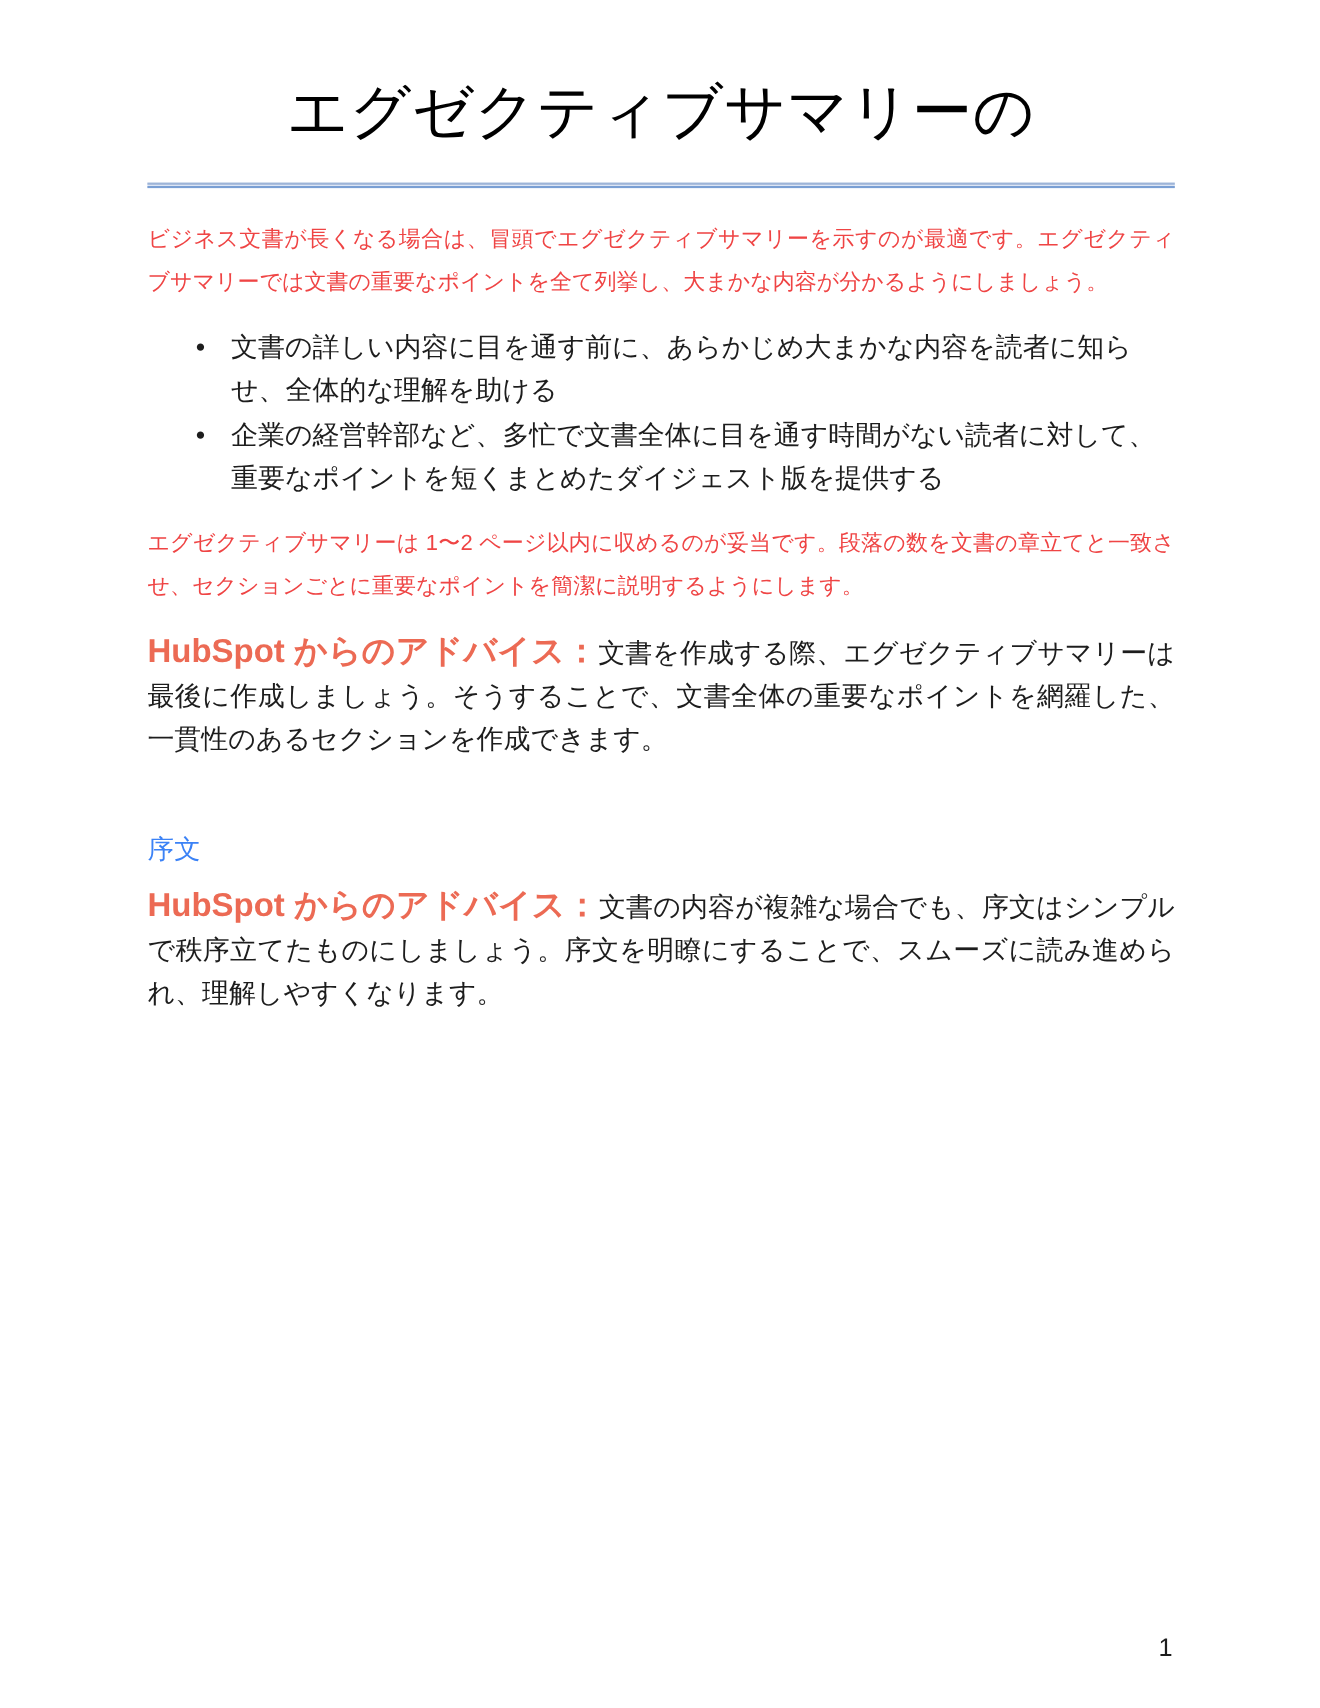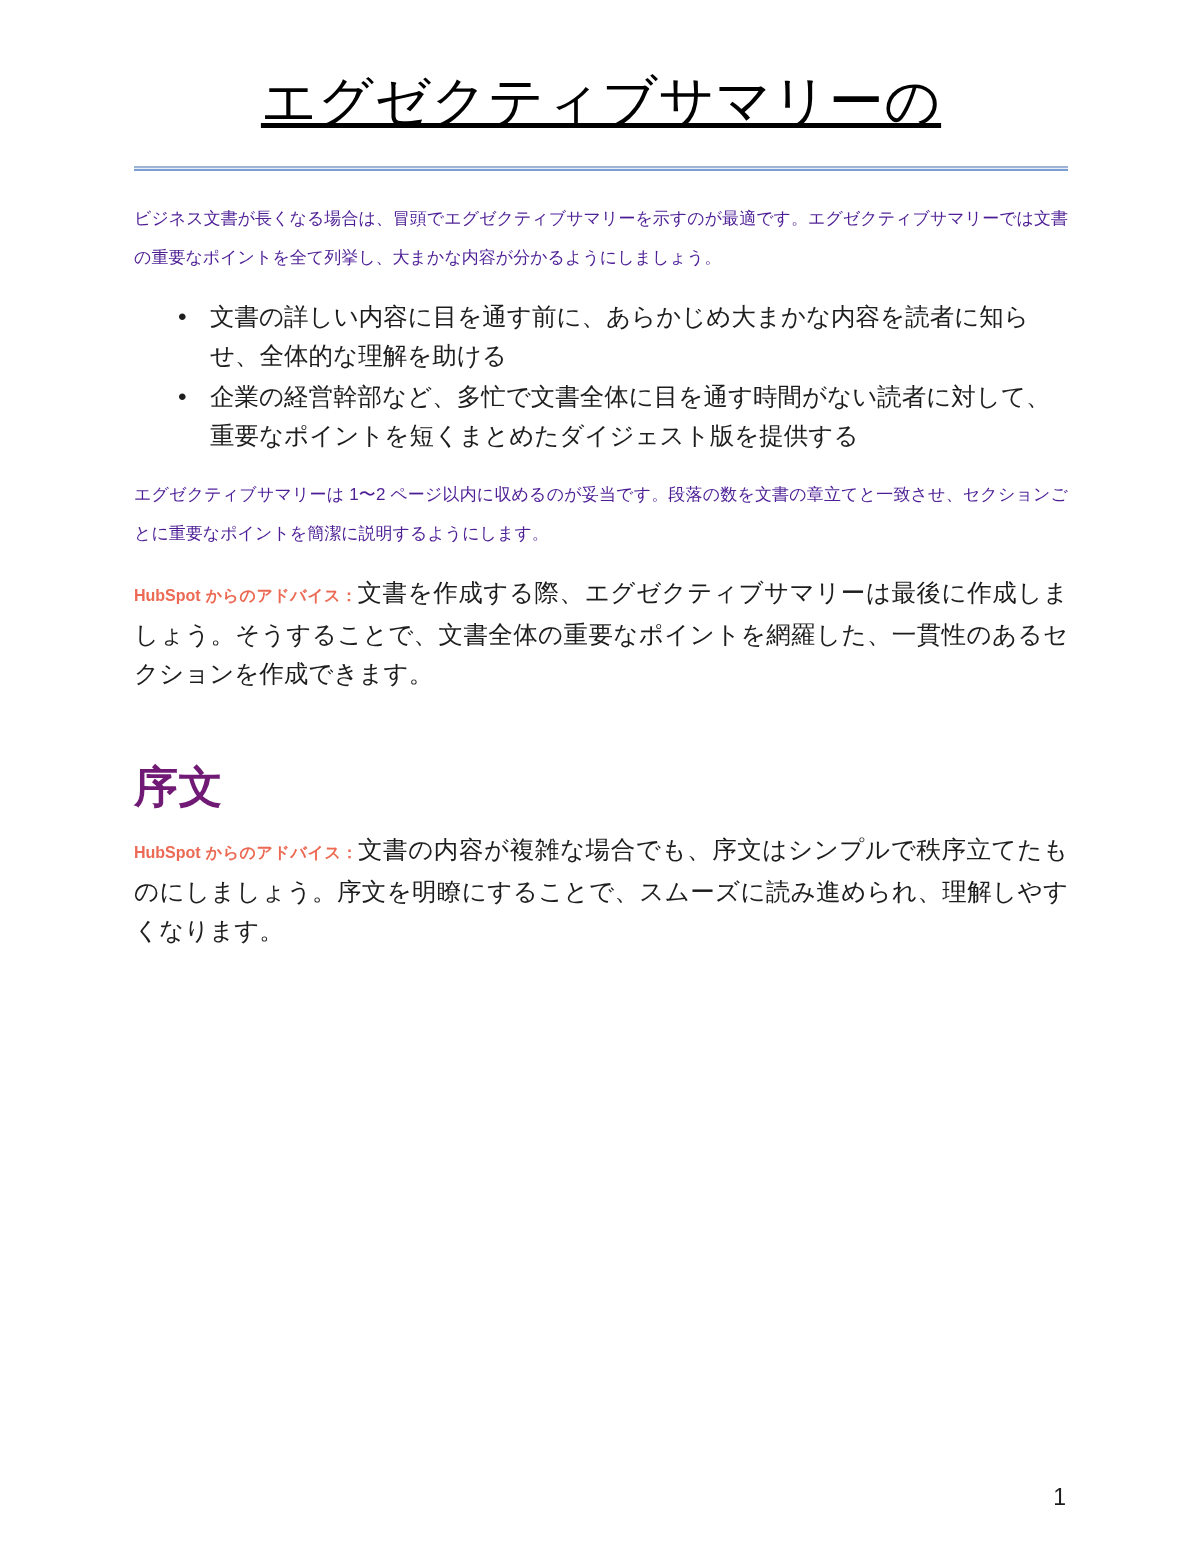--- a/index.html
+++ b/index.html
@@ -39,44 +39,43 @@
     font-family: "Liberation Sans", "DejaVu Sans", sans-serif;
     font-size: 55px;
     font-weight: 400;
     line-height: 1.42;
     color: #000000;
     text-align: center;
     letter-spacing: 0.5px;
   }
   .doc-title .tline {
     display: block;
-    text-decoration: underline;
   }
 
   
   .title-rule {
     margin-top: 26px;
     height: 5px;
     width: 934px;
     border-top: 2px solid #9db4d8;
     border-bottom: 2px solid #7a9fd4;
     background: #e8eef8;
     box-sizing: border-box;
   }
 
   
   .body-block {
     margin-top: 28px;
   }
 
   p.para {
     margin: 0 0 20px 0;
-    font-size: 17px;
+    font-size: 20px;
     line-height: 39px;
-    color: #4c1d95;
+    color: #ef4444;
     text-align: justify;
     text-justify: inter-character;
   }
 
   
   ul.bullets {
     margin: 0 0 20px 0;
     padding: 0;
     list-style: none;
   }
@@ -101,32 +100,32 @@
   p.tip {
     margin: 0 0 20px 0;
     font-size: 24.5px;
     line-height: 39px;
     color: #1d1d1d;
     text-align: justify;
     text-justify: inter-character;
   }
   p.tip .tip-label {
     font-weight: 700;
-    font-size: 16px;
+    font-size: 30px;
     color: #ec6a54;
   }
 
   
   h2.section-heading {
     margin: 0 0 16px 0;
     padding-top: 46px;
-    font-size: 44px;
-    font-weight: 700;
+    font-size: 24px;
+    font-weight: 400;
     line-height: 1.25;
-    color: #701a75;
+    color: #3b82f6;
     letter-spacing: 0.5px;
   }
 
   
   .page-number {
     position: absolute;
     right: 134px;
     bottom: 44px;
     font-size: 23px;
     line-height: 1;

